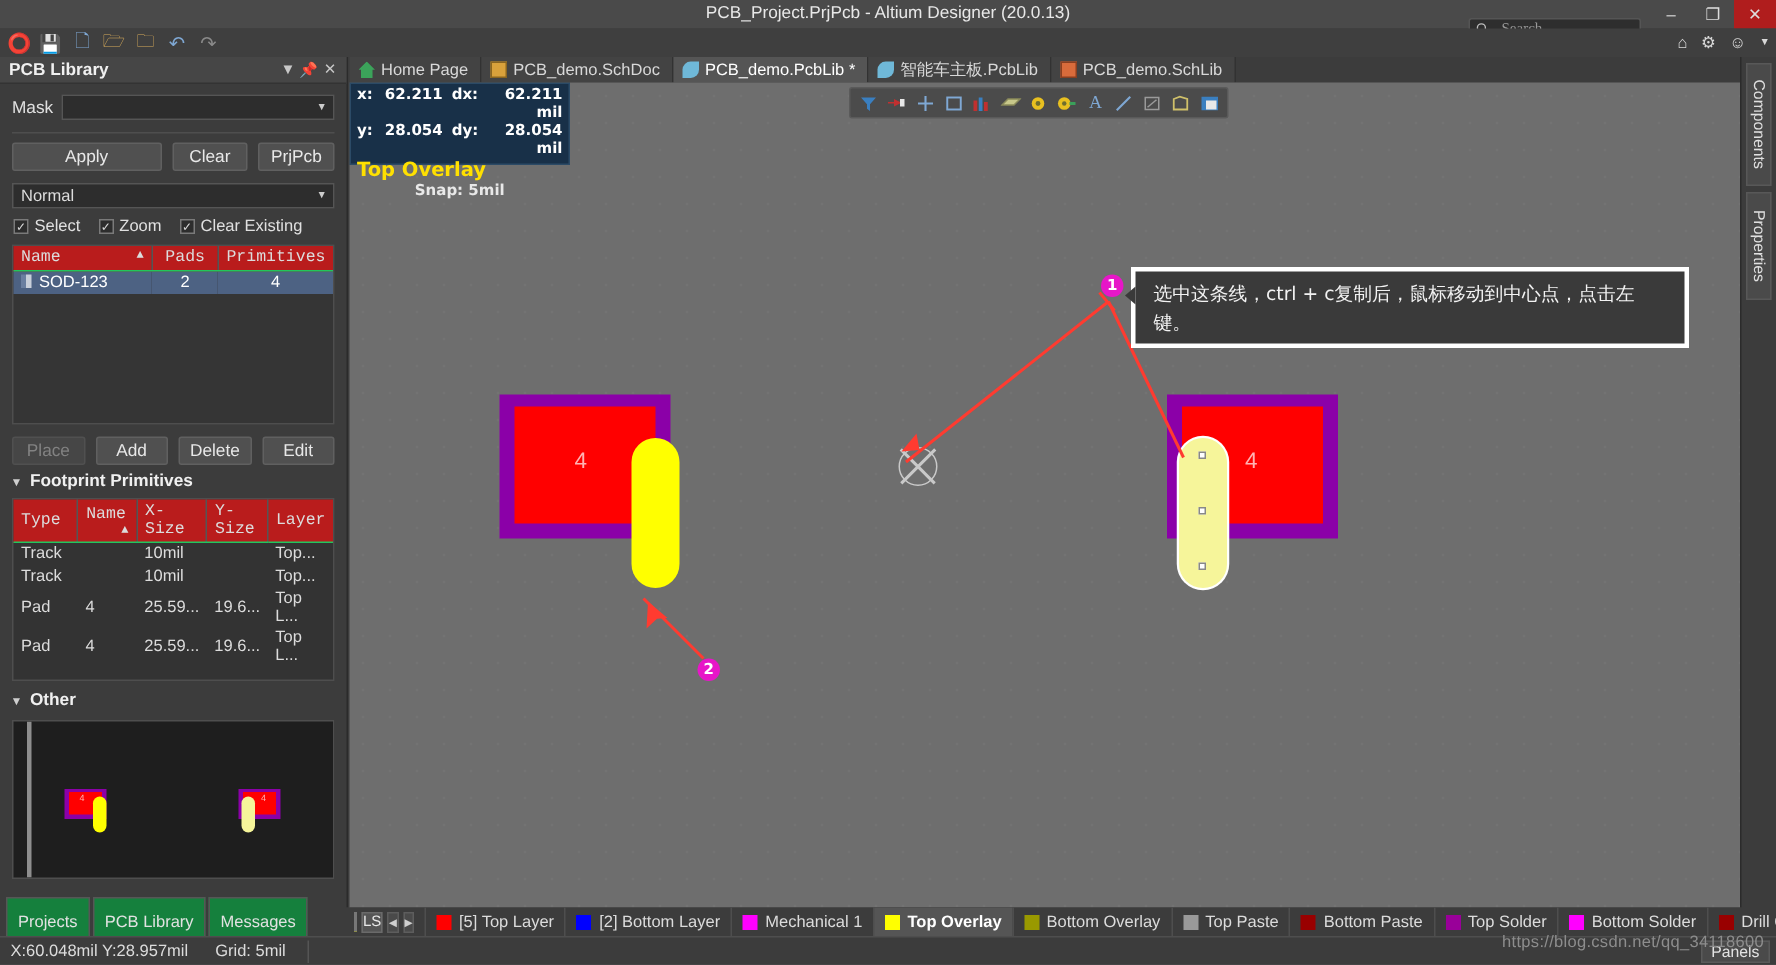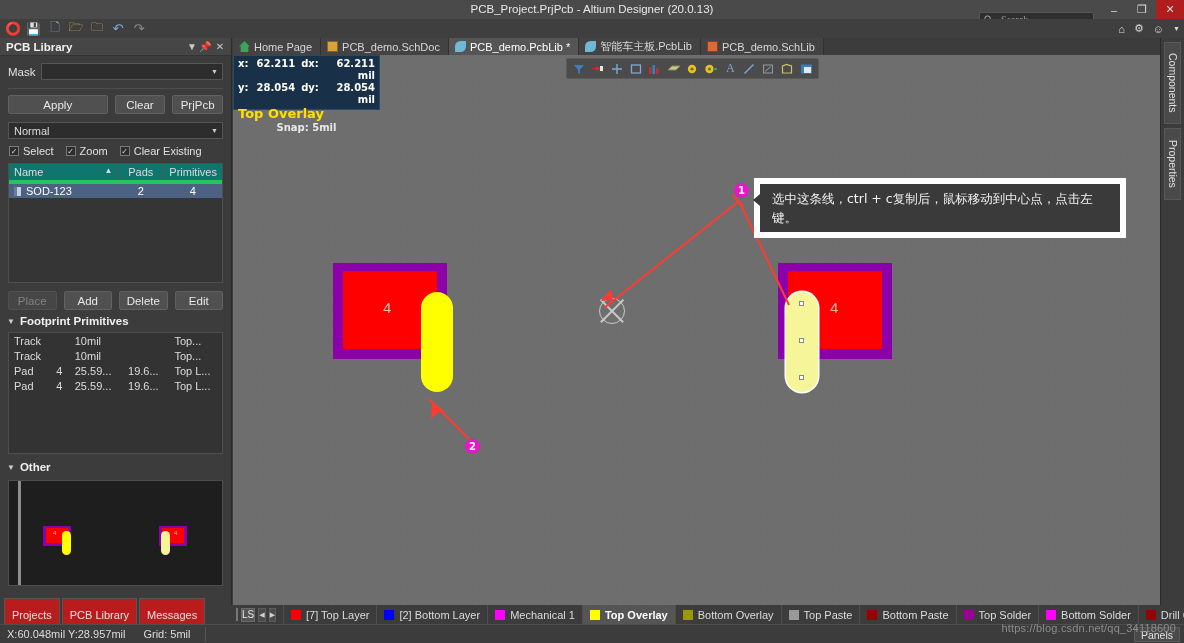--- a/index.html
+++ b/index.html
@@ -87,44 +87,45 @@
   .chk { display: flex; align-items: center; gap: 4px; font-size: 11px; color: #e0e0e0; }
   .chkbox { width: 10px; height: 10px; background: #2d2d2d; border: 1px solid #7a7a7a;
     display: flex; align-items: center; justify-content: center; font-size: 8px; color: #d8d8d8; }
 
   .grpbox { margin: 6px 8px 0 8px; border: 1px solid #4e4e4e; background: #353535; }
   .grp-title { height: 17px; display: flex; align-items: center; padding-left: 7px;
     font-size: 11.5px; color: #e4e4e4; border-bottom: 1px solid #4e4e4e; }
 
   table.tbl { width: 100%; border-collapse: collapse; }
   table.tbl th {
-    background: #0f766e; font-weight: normal; font-size: 11px; color: #dcdcdc;
+    background: #b91c1c; font-weight: normal; font-size: 11px; color: #dcdcdc;
     text-align: left; padding: 2px 5px; height: 16px; border-right: 1px solid #555;
-    border-bottom: 4px solid #22c55e;
+    border-bottom: 1px solid #22c55e;
+    font-family: Liberation Mono, monospace;
   }
   table.tbl th.cright { text-align: center; }
   table.tbl td { font-size: 11px; color: #dcdcdc; padding: 1px 5px; height: 15px; }
   table.tbl td.cright { text-align: center; }
   tr.selrow td { background: #4d6283; color: #fff; }
   .fpicon { display: inline-block; width: 7px; height: 9px; vertical-align: -1px;
     background: linear-gradient(90deg,#6a7fa0 50%, #c8cfda 50%); margin-right: 5px; }
 
   .sect-title { display: flex; align-items: center; gap: 5px; padding: 5px 0 3px 7px;
      font-size: 11.5px; font-weight: bold; color: #f0f0f0; }
   .tri { font-size: 8px; color: #cfcfcf; }
 
   .preview { margin: 4px 8px 0 8px; height: 106px; background: #1e1e1e; border: 1px solid #4e4e4e;
      position: relative; overflow: hidden; }
 
   
   .bottom-tabs {
     position: absolute; left: 0; top: 605px; width: 232px; height: 19px;
     background: #3c3c3c; display: flex; align-items: center; padding-left: 4px; gap: 2px;
   }
-  .btab { height: 17px; padding: 16px 7px; background: #b91c1c; border: 1px solid #565656;
+  .btab { height: 17px; padding: 16px 7px; background: #15803d; border: 1px solid #565656;
      display: flex; align-items: center; font-size: 11px; color: #e2e2e2; }
 
   
   .statusbar {
     position: absolute; left: 0; top: 624px; width: 1184px; height: 19px;
     background: #3c3c3c; border-top: 1px solid #4e4e4e; display: flex; align-items: center;
   }
   .st-coord { padding-left: 7px; font-size: 11px; color: #dcdcdc; }
   .st-grid { padding-left: 18px; font-size: 11px; color: #dcdcdc; }
   .st-sep { width: 1px; height: 15px; background: #555; margin-left: 14px; }
@@ -194,21 +195,21 @@
 
   .origin { position: absolute; width: 26px; height: 26px; border: 1.5px solid #c9c9c9;
     border-radius: 50%; }
   .origin:before, .origin:after { content: ""; position: absolute; left: -4px; top: 11px;
     width: 32px; height: 1.5px; background: #c9c9c9; }
   .origin:before { transform: rotate(45deg); }
   .origin:after { transform: rotate(-45deg); }
 
   
   .callout {
-    position: absolute; background: #3a3a3a; border: 6px solid #ffffff;
+    position: absolute; background: #3a3a3a; border: 3px solid #ffffff;
     color: #f2f2f2; font-size: 12.5px; line-height: 19px; padding: 5px 12px;
     font-family: "DejaVu Sans", sans-serif;
   }
   .callout .arrowL {
     position: absolute; left: -7px; top: 10px; width: 0; height: 0;
     border-top: 6px solid transparent; border-bottom: 6px solid transparent;
     border-right: 7px solid #3a3a3a;
   }
   .badge {
     position: absolute; width: 15px; height: 15px; border-radius: 50%;
@@ -367,20 +368,30 @@
       <div class="btn" style="flex:1">Edit</div>
     </div>
 
     <div class="sect-title">
       <span class="tri">▼</span>
       <span>Footprint Primitives</span>
     </div>
     <div class="grpbox" style="margin-top:2px;height:122px;background:#333">
       <table class="tbl">
         <tbody>
+            <tr>
+          <th style="width:22%">Type</th>
+          <th style="width:19%">
+            <span>Name</span>
+            <span style="float:right;font-size:8px">▲</span>
+          </th>
+          <th style="width:21%">X-Size</th>
+          <th style="width:18%">Y-Size</th>
+          <th style="width:20%;border-right:none">Layer</th>
+        </tr>
         <tr>
           <td>Track</td>
           <td></td>
           <td>10mil</td>
           <td></td>
           <td>Top...</td>
         </tr>
         <tr>
           <td>Track</td>
           <td></td>
@@ -603,21 +614,21 @@
   </div>
 
   <div class="layerbar">
     <div class="ls-swatch"></div>
     <div class="ls-lbl">LS</div>
     <div class="ls-nav">◀</div>
     <div class="ls-nav">▶</div>
 
     <div class="lyr lyr-first">
       <span class="sw" style="background:#ff0000"></span>
-      <span>[7] Top Layer</span>
+      <span>[5] Top Layer</span>
     </div>
     <div class="lyr">
       <span class="sw" style="background:#0000ff"></span>
       <span>[2] Bottom Layer</span>
     </div>
     <div class="lyr">
       <span class="sw" style="background:#ff00ff"></span>
       <span>Mechanical 1</span>
     </div>
     <div class="lyr active">

